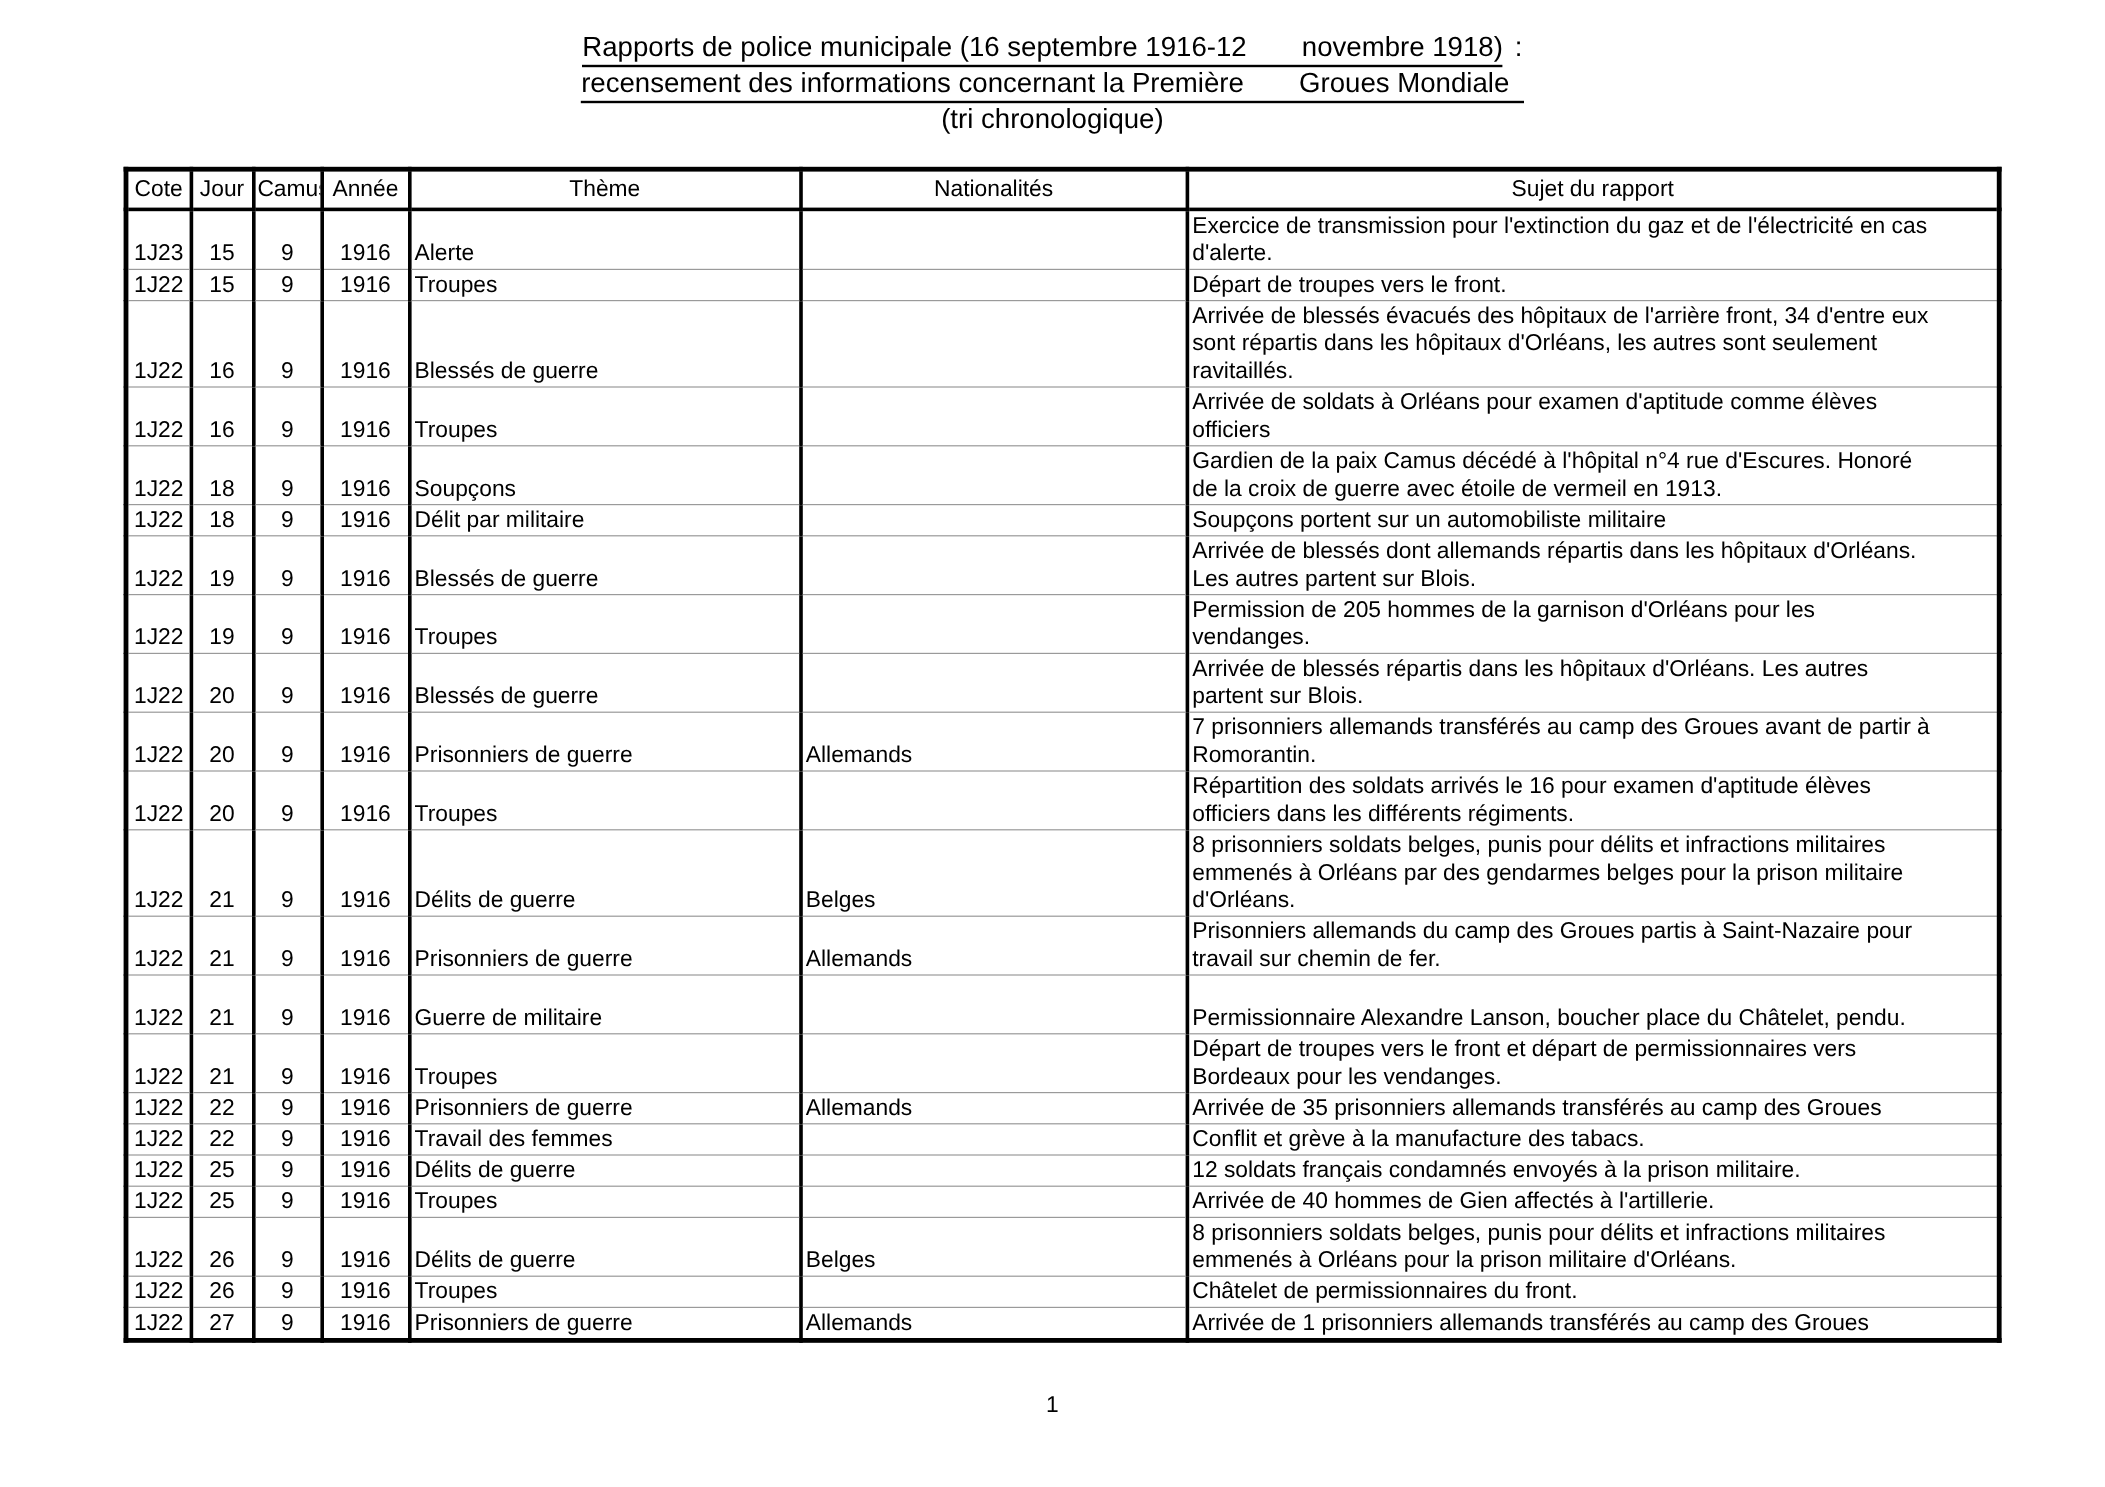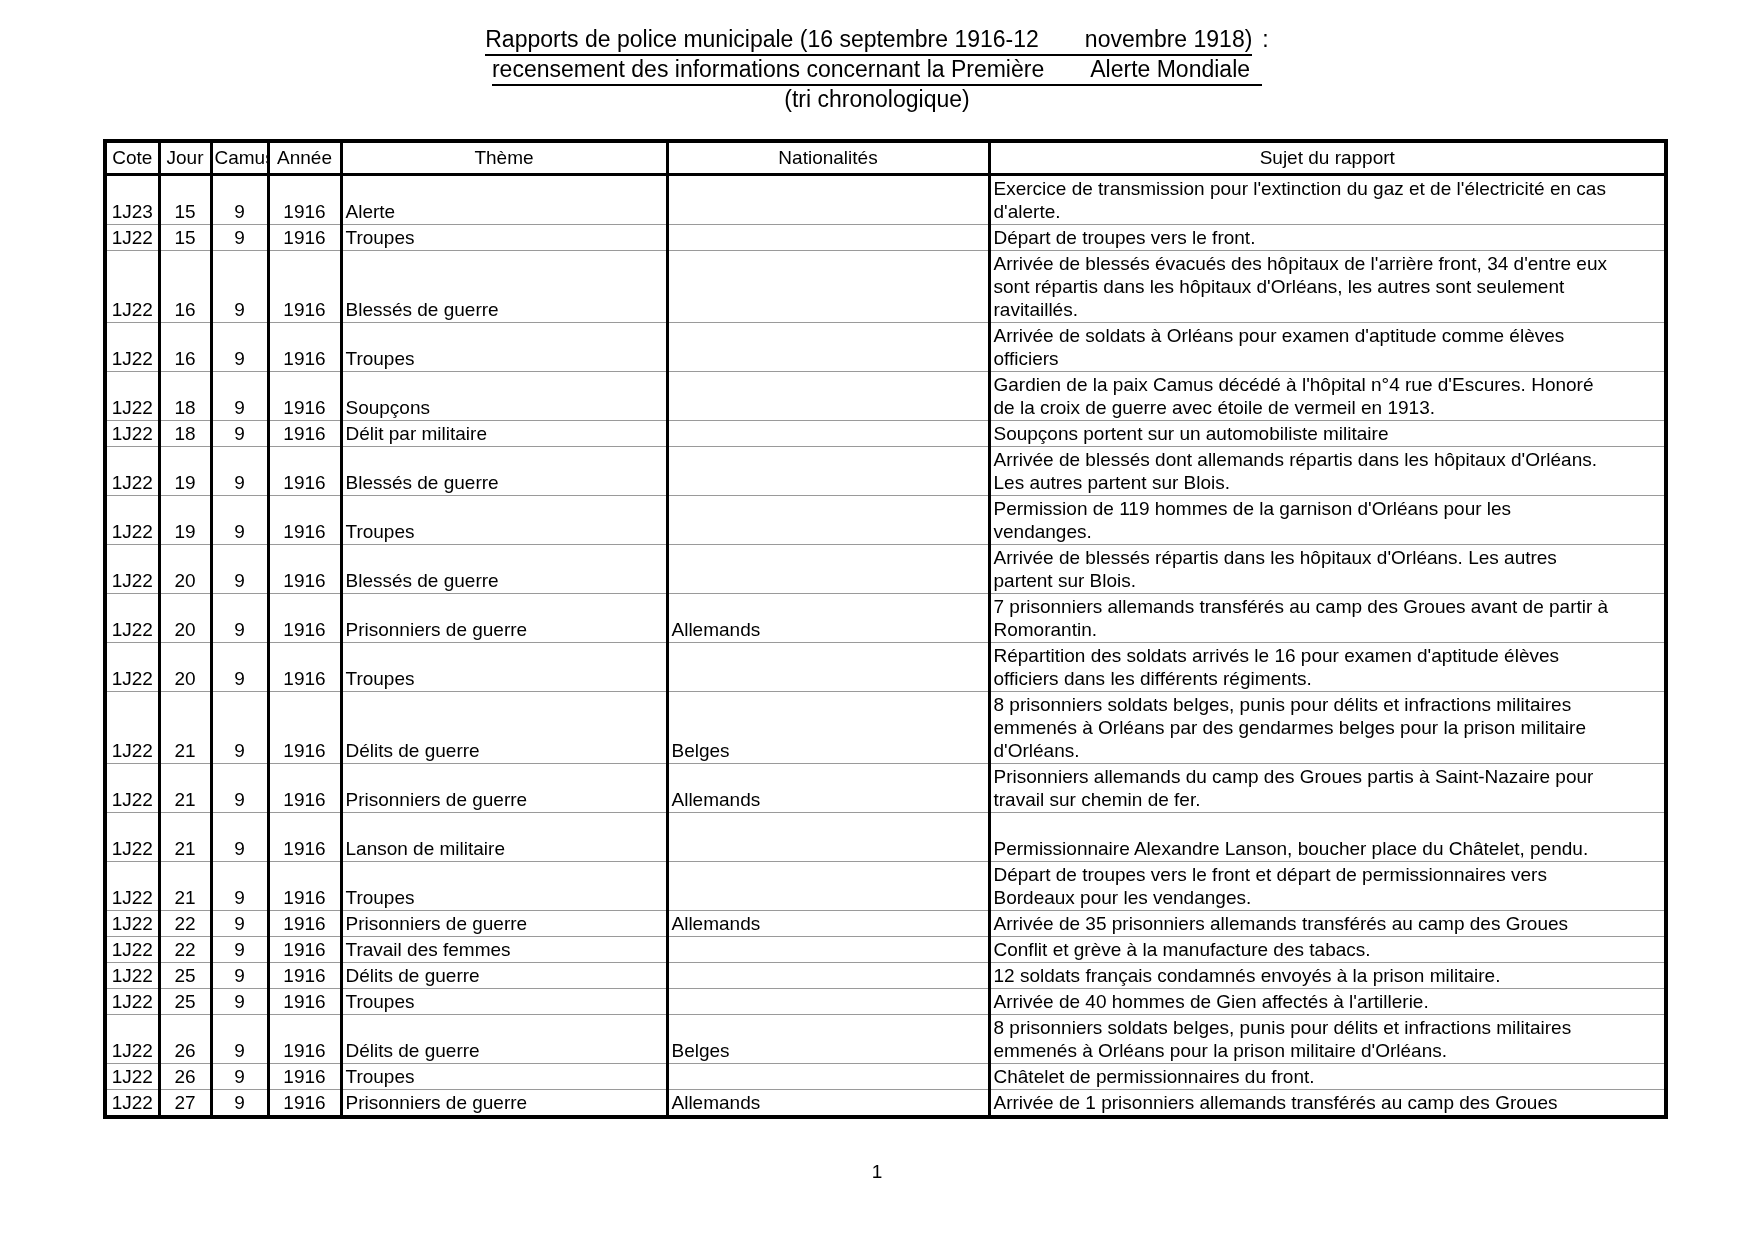--- a/index.html
+++ b/index.html
@@ -70,21 +70,21 @@
     font-size: 19px;
   }
 </style>
 </head>
 <body>
 
 <div class="page">
 
   <div class="title-block">
     <div class="title-line"><span class="u"><span>Rapports de police municipale (16 septembre 1916-12</span><span class="tgap"></span><span>novembre 1918)</span></span><span class="colon">:</span></div>
-    <div class="title-line"><span class="u"><span>recensement des informations concernant la Première</span><span class="tgap"></span><span>Alerte Mondiale</span><span class="tail"></span></span></div>
+    <div class="title-line"><span class="u"><span>recensement des informations concernant la Première</span><span class="tgap"></span><span>Groues Mondiale</span><span class="tail"></span></span></div>
     <div class="title-line">(tri chronologique)</div>
   </div>
 
   <table class="report">
     <colgroup>
       <col style="width:54px">
       <col style="width:52px">
       <col style="width:57px">
       <col style="width:73px">
       <col style="width:326px">
@@ -179,21 +179,21 @@
 Les autres partent sur Blois.</td>
   </tr>
 
   <tr>
     <td class="c cell-cote">1J22</td>
     <td class="c cell-jour">19</td>
     <td class="c cell-mois">9</td>
     <td class="c cell-annee">1916</td>
     <td class="cell-theme">Troupes</td>
     <td class="cell-nationalites"></td>
-    <td class="sujet cell-sujet">Permission de 119 hommes de la garnison d'Orléans pour les
+    <td class="sujet cell-sujet">Permission de 205 hommes de la garnison d'Orléans pour les
 vendanges.</td>
   </tr>
 
   <tr>
     <td class="c cell-cote">1J22</td>
     <td class="c cell-jour">20</td>
     <td class="c cell-mois">9</td>
     <td class="c cell-annee">1916</td>
     <td class="cell-theme">Blessés de guerre</td>
     <td class="cell-nationalites"></td>
@@ -244,21 +244,21 @@
     <td class="cell-nationalites">Allemands</td>
     <td class="sujet cell-sujet">Prisonniers allemands du camp des Groues partis à Saint-Nazaire pour
 travail sur chemin de fer.</td>
   </tr>
 
   <tr>
     <td class="c cell-cote">1J22</td>
     <td class="c cell-jour">21</td>
     <td class="c cell-mois">9</td>
     <td class="c cell-annee">1916</td>
-    <td class="cell-theme">Lanson de militaire</td>
+    <td class="cell-theme">Guerre de militaire</td>
     <td class="cell-nationalites"></td>
     <td class="sujet cell-sujet">
 Permissionnaire Alexandre Lanson, boucher place du Châtelet, pendu.</td>
   </tr>
 
   <tr>
     <td class="c cell-cote">1J22</td>
     <td class="c cell-jour">21</td>
     <td class="c cell-mois">9</td>
     <td class="c cell-annee">1916</td>

